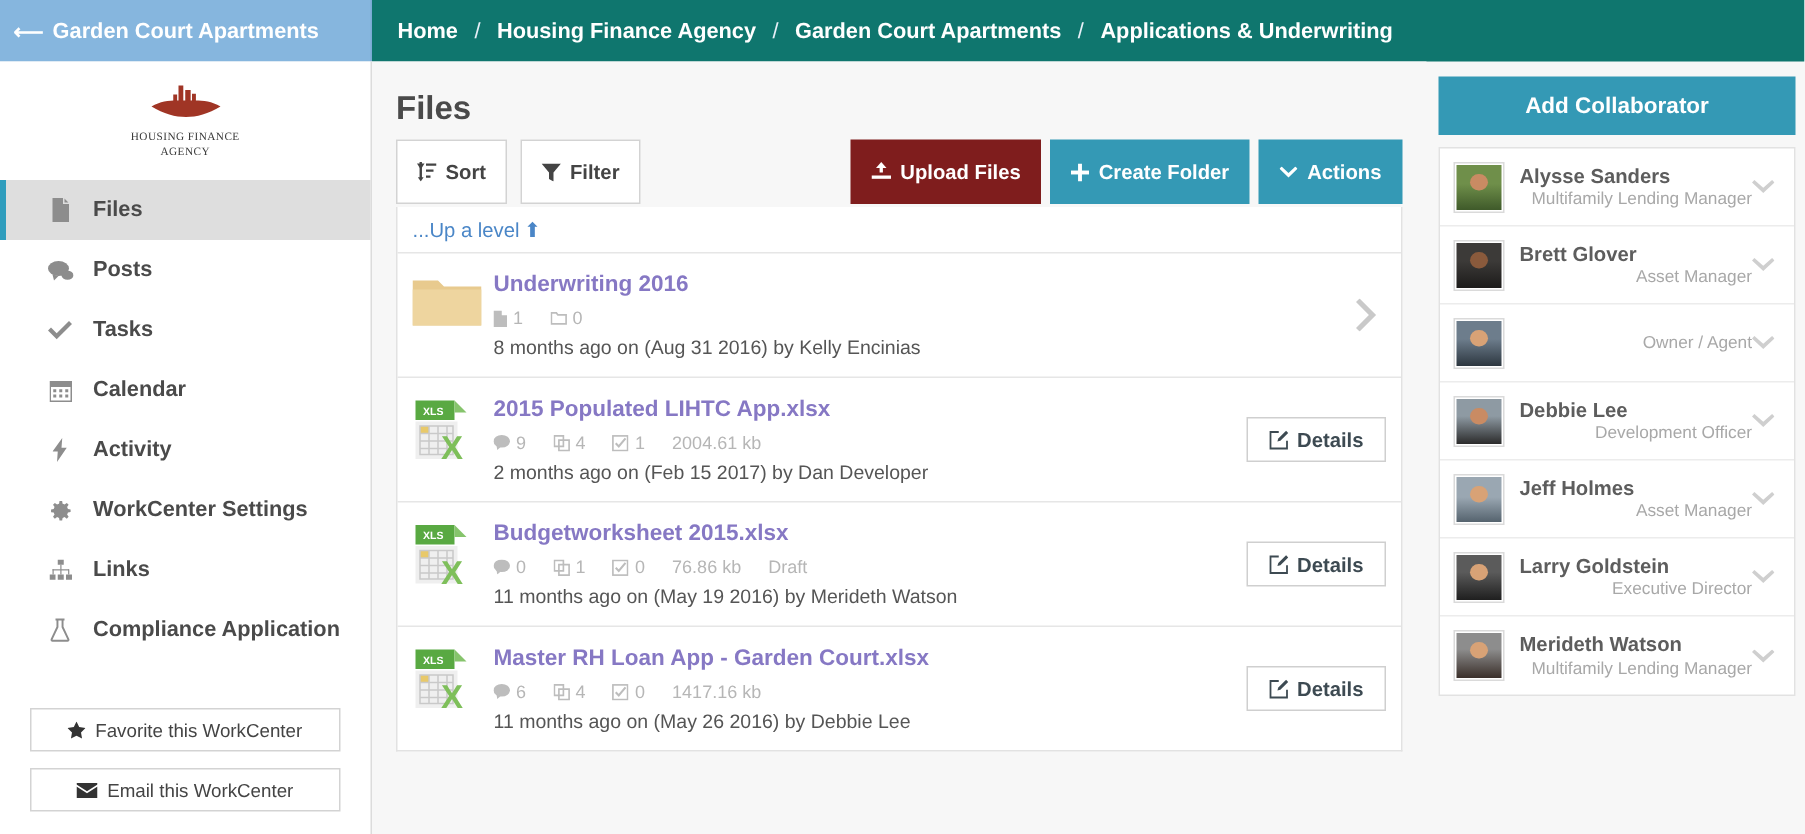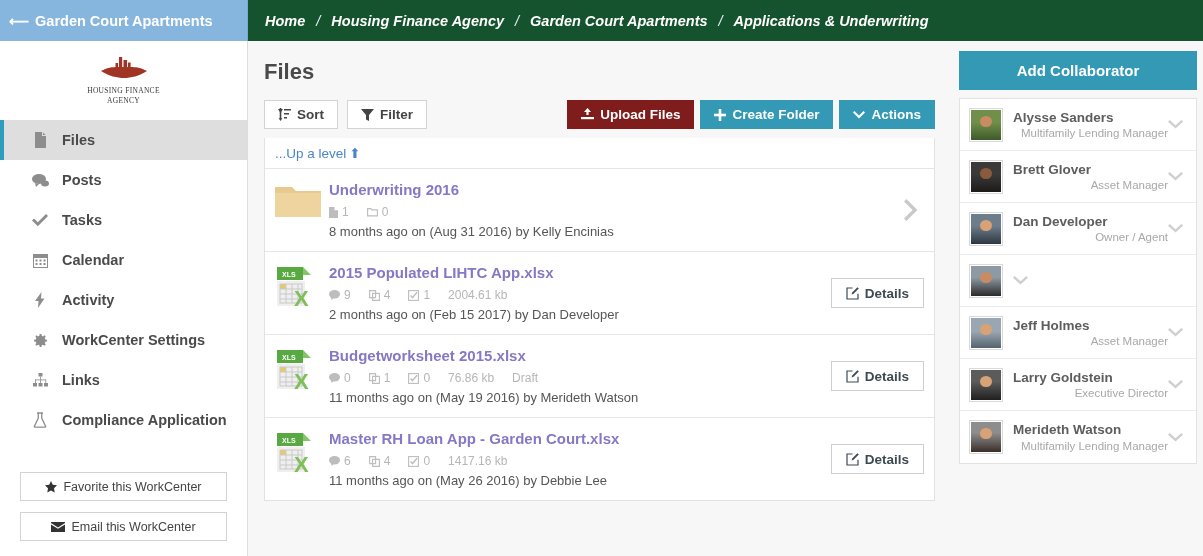--- a/index.html
+++ b/index.html
@@ -18,24 +18,24 @@
     background: #86b6de;
     display: flex; align-items: center;
     padding-left: 9px;
     color: #fff;
     font-weight: bold; font-size: 14.5px;
     border-right: 1px solid #7aaad4;
   }
   .back-arrow { font-size: 14px; margin-right: 6px; line-height: 1; }
   .topbar-right {
     flex: 1;
-    background: #14532d;
+    background: #0f766e;
     display: flex; align-items: center;
     padding-left: 17px;
-    color: #fff; font-size: 14.5px; font-weight: bold; font-style: italic;
+    color: #fff; font-size: 14.5px; font-weight: bold;
   }
   .crumb { white-space: nowrap; }
   .crumb-sep { margin: 0 11px; color: #e8f0f8; font-weight: normal; }
 
   
   .body { display: flex; flex: 1; min-height: 0; }
 
   
   .sidebar {
     width: 248px; flex: 0 0 248px;
@@ -77,21 +77,21 @@
 
   
   .main { flex: 1; min-width: 0; padding: 0 16px 0 16px; background: #f7f7f7; }
   .page-title {
     font-size: 22px; font-weight: bold; color: #4a4a4a;
     padding: 18px 0 14px 0;
   }
   .toolbar { display: flex; align-items: center; height: 31px; }
   .btn {
     display: inline-flex; align-items: center; justify-content: center;
-    height: 29px; padding: 0 13px;
+    height: 43px; padding: 0 13px;
     font-size: 13.5px; font-weight: bold;
     border: 1px solid transparent; cursor: pointer;
     font-family: "Liberation Sans", sans-serif;
   }
   .btn .gi { margin-right: 6px; display: flex; align-items: center; }
   .btn-default { background: #fff; border-color: #d3d3d3; color: #444; }
   .btn-default + .btn-default { margin-left: 9px; }
   .btn-green { background: #7f1d1d; color: #fff; }
   .btn-teal  { background: #3499b5; color: #fff; }
   .toolbar-right { margin-left: auto; display: flex; }
@@ -636,36 +636,39 @@
             </span>
         </div>
 
         <div class="collab">
           <div class="avatar">
             <div style="background:linear-gradient(#6d7d8c 0%,#6d7d8c 40%,#2d3740 100%);position:relative;">
               <div style="position:absolute;left:30%;top:20%;width:40%;height:38%;border-radius:50%;background:#d8a276;"></div>
             </div>
           </div>
           <div class="collab-txt">
-            <div class="collab-name">Dan Developer</div>
             <div class="collab-role">Owner / Agent</div>
           </div>
           <span class="collab-chev">
               <svg width="15" height="9" viewBox="0 0 15 9">
                 <path fill="#cfcfcf" d="M1.6 0 7.5 5.2 13.4 0 15 1.7 7.5 8.6 0 1.7z"></path>
               </svg>
             </span>
         </div>
 
         <div class="collab">
           <div class="avatar">
             <div style="background:linear-gradient(#8e9aa3 0%,#8e9aa3 38%,#2b2b2b 100%);position:relative;">
               <div style="position:absolute;left:30%;top:20%;width:40%;height:38%;border-radius:50%;background:#c98b63;"></div>
             </div>
           </div>
+          <div class="collab-txt">
+            <div class="collab-name">Debbie Lee</div>
+            <div class="collab-role">Development Officer</div>
+          </div>
           <span class="collab-chev">
               <svg width="15" height="9" viewBox="0 0 15 9">
                 <path fill="#cfcfcf" d="M1.6 0 7.5 5.2 13.4 0 15 1.7 7.5 8.6 0 1.7z"></path>
               </svg>
             </span>
         </div>
 
         <div class="collab">
           <div class="avatar">
             <div style="background:linear-gradient(#9aa7b2 0%,#9aa7b2 45%,#55636e 100%);position:relative;">

